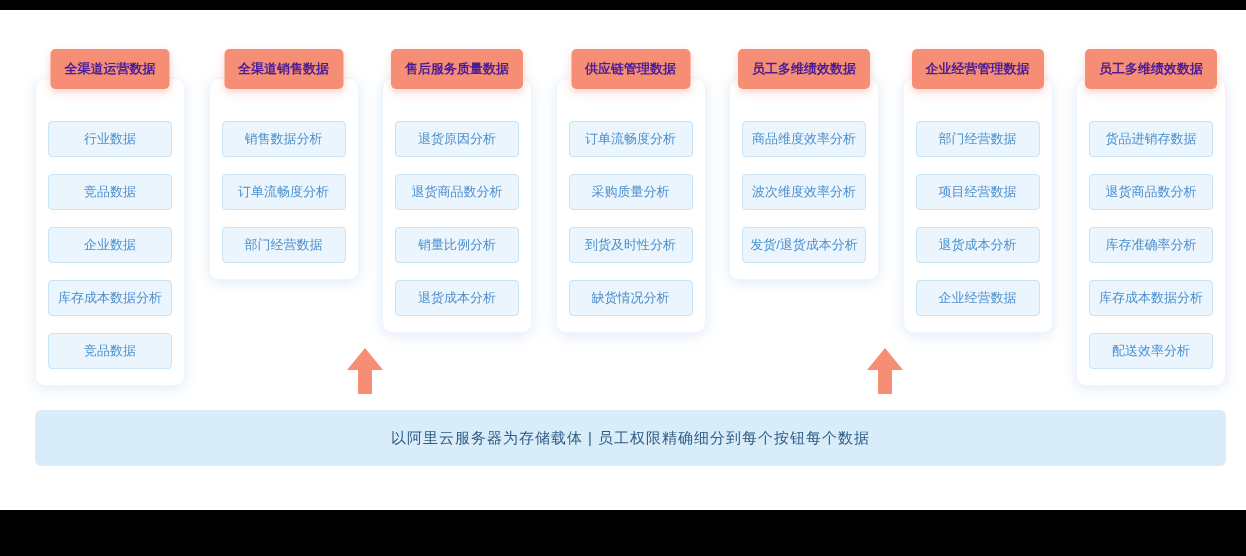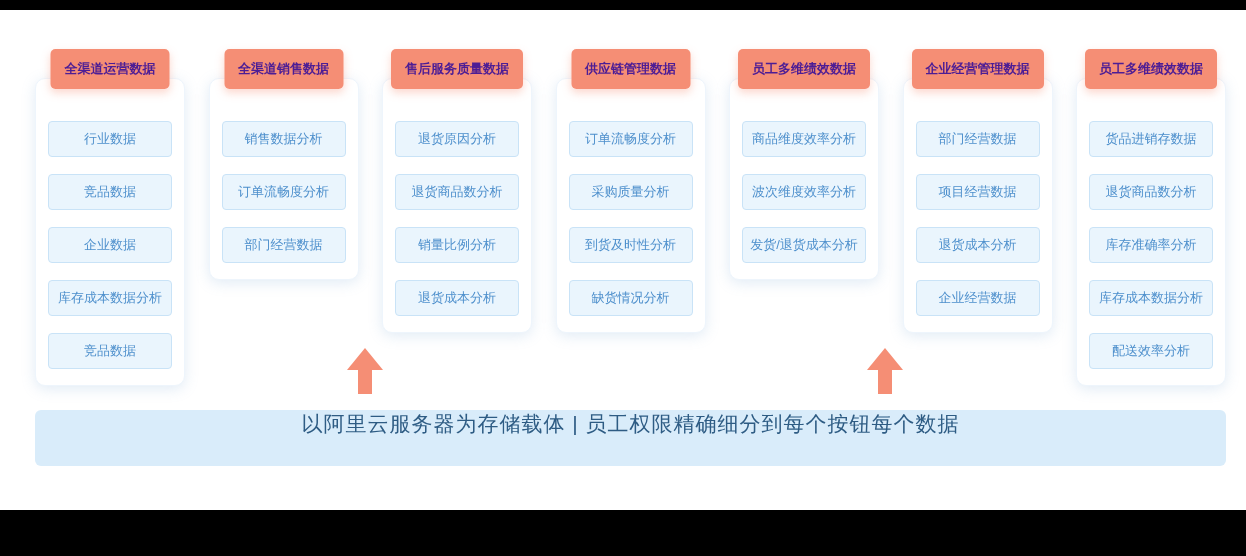--- a/index.html
+++ b/index.html
@@ -96,24 +96,24 @@
   }
   .banner {
     position: absolute;
     left: 35px;
     right: 20px;
     top: 400px;
     height: 56px;
     background: var(--banner-bg, #d9ecfa);
     border-radius: 6px;
     display: flex;
-    align-items: flex-start;
+    align-items: center;
     justify-content: center;
     color: var(--banner-text, #2e5c84);
-    font-size: 21px;
+    font-size: 15px;
     letter-spacing: 1px;
   }
 </style>
 </head>
 <body>
 
 <div class="screen">
   <div class="board">
     <div class="columns-row">
         <div class="column">

